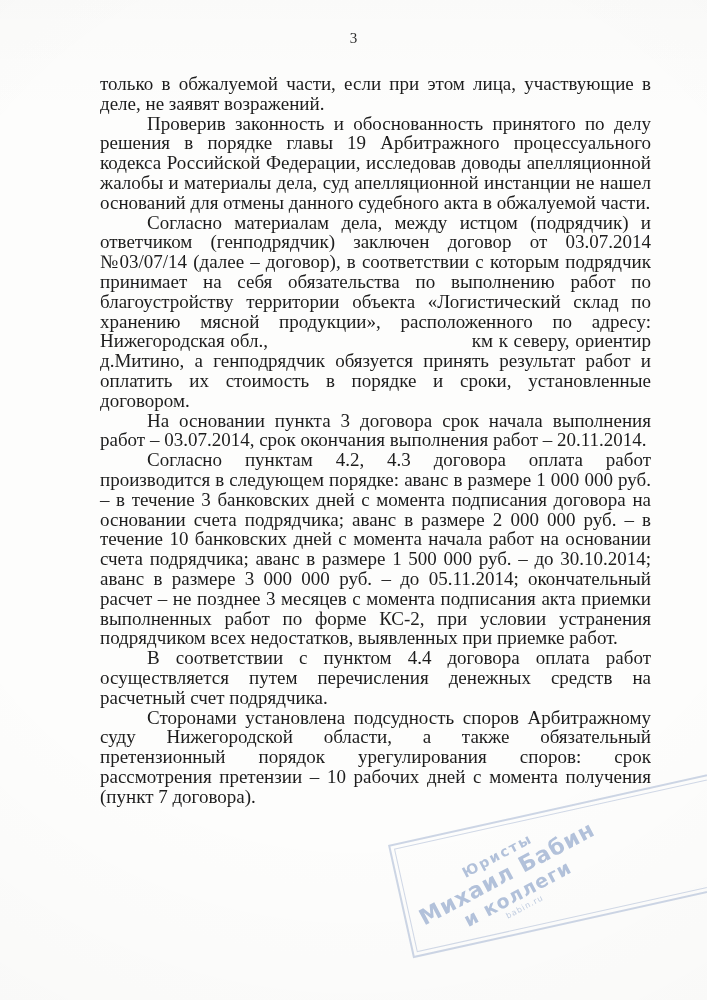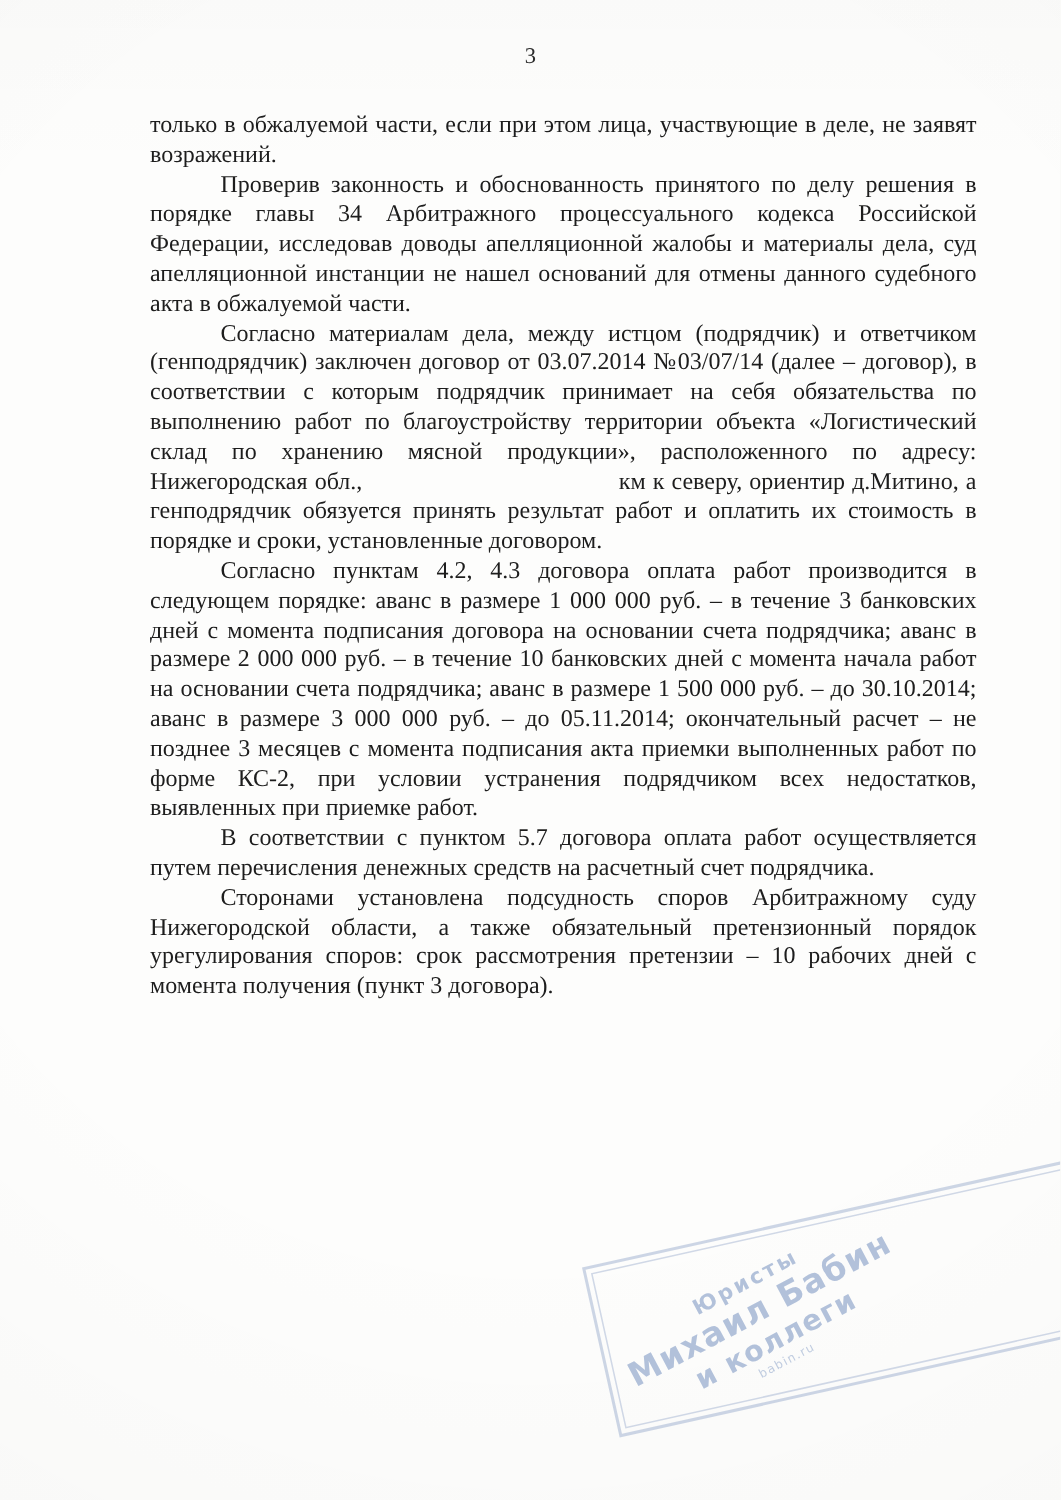--- a/index.html
+++ b/index.html
@@ -27,21 +27,21 @@
     position: absolute;
     top: 30px; left: 0; right: 0;
     text-align: center;
     font-size: 15px;
     color: #2c2c2c;
   }
   .body-text {
     position: absolute;
     left: 100px; top: 74px;
     width: 551px;
-    font-size: 16px;
+    font-size: 19px;
     line-height: 19.8px;
     color: #1d1d1d;
     text-align: justify;
     z-index: 2;
   }
   .body-text p {
     margin: 0;
     text-indent: 47px;
   }
   .body-text p.no-indent { text-indent: 0; }
@@ -96,19 +96,20 @@
     <div class="wm-text">
       <div class="wm-line1">Юристы</div>
       <div class="wm-line2">Михаил Бабин</div>
       <div class="wm-line3">и коллеги</div>
       <div class="wm-url">babin.ru</div>
     </div>
   </div>
 
   <div class="body-text" id="body-text">
       <p class="no-indent">только в обжалуемой части, если при этом лица, участвующие в деле, не заявят возражений.</p>
-      <p>Проверив законность и обоснованность принятого по делу решения в порядке главы 34 Арбитражного процессуального кодекса Российской Федерации, исследовав доводы апелляционной жалобы и материалы дела, суд апелляционной инстанции не нашел оснований для отмены данного судебного акта в обжалуемой части.</p>
+      <p>Проверив законность и обоснованность принятого по делу решения в порядке главы 19 Арбитражного процессуального кодекса Российской Федерации, исследовав доводы апелляционной жалобы и материалы дела, суд апелляционной инстанции не нашел оснований для отмены данного судебного акта в обжалуемой части.</p>
       <p>Согласно материалам дела, между истцом (подрядчик) и ответчиком (генподрядчик) заключен договор от 03.07.2014 №03/07/14 (далее – договор), в соответствии с которым подрядчик принимает на себя обязательства по выполнению работ по благоустройству территории объекта «Логистический склад по хранению мясной продукции», расположенного по адресу: Нижегородская обл.,&nbsp;&nbsp;&nbsp;&nbsp;&nbsp;&nbsp;&nbsp;&nbsp;&nbsp;&nbsp;&nbsp;&nbsp;&nbsp;&nbsp;&nbsp;&nbsp;&nbsp;&nbsp;&nbsp;&nbsp;&nbsp;&nbsp;&nbsp;&nbsp;&nbsp;&nbsp;&nbsp;&nbsp;&nbsp;&nbsp;&nbsp;&nbsp;&nbsp;&nbsp;&nbsp; км к северу, ориентир д.Митино, а генподрядчик обязуется принять результат работ и оплатить их стоимость в порядке и сроки, установленные договором.</p>
+      <p>На основании пункта 3 договора срок начала выполнения работ – 03.07.2014, срок окончания выполнения работ – 20.11.2014.</p>
       <p>Согласно пунктам 4.2, 4.3 договора оплата работ производится в следующем порядке: аванс в размере 1&nbsp;000 000 руб. – в течение 3 банковских дней с момента подписания договора на основании счета подрядчика; аванс в размере 2&nbsp;000&nbsp;000 руб. – в течение 10 банковских дней с момента начала работ на основании счета подрядчика; аванс в размере 1&nbsp;500 000 руб. – до 30.10.2014; аванс в размере 3&nbsp;000 000 руб. – до 05.11.2014; окончательный расчет – не позднее 3 месяцев с момента подписания акта приемки выполненных работ по форме КС-2, при условии устранения подрядчиком всех недостатков, выявленных при приемке работ.</p>
-      <p>В соответствии с пунктом 5.7 договора оплата работ осуществляется путем перечисления денежных средств на расчетный счет подрядчика.</p>
-      <p>Сторонами установлена подсудность споров Арбитражному суду Нижегородской области, а также обязательный претензионный порядок урегулирования споров: срок рассмотрения претензии – 10 рабочих дней с момента получения (пункт 3 договора).</p>
+      <p>В соответствии с пунктом 4.4 договора оплата работ осуществляется путем перечисления денежных средств на расчетный счет подрядчика.</p>
+      <p>Сторонами установлена подсудность споров Арбитражному суду Нижегородской области, а также обязательный претензионный порядок урегулирования споров: срок рассмотрения претензии – 10 рабочих дней с момента получения (пункт 7 договора).</p>
     </div>
 </div>
 
 </body></html>

